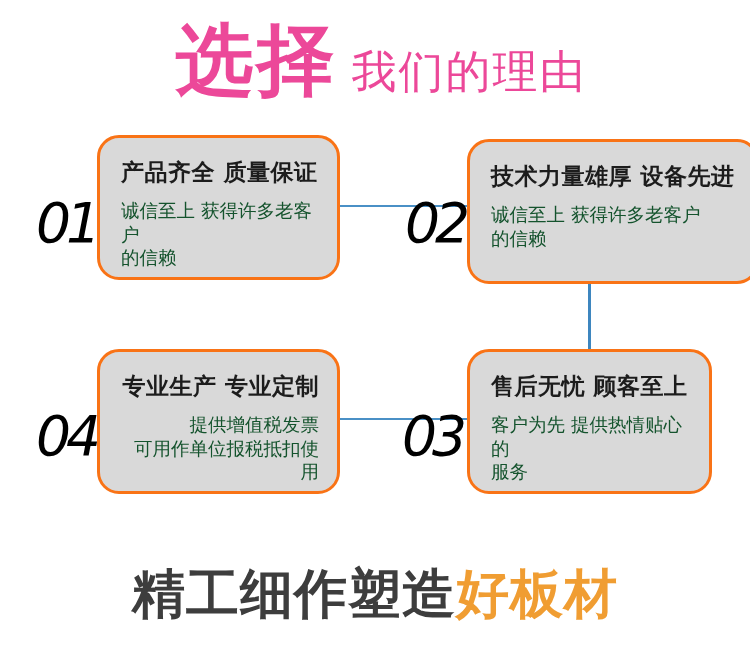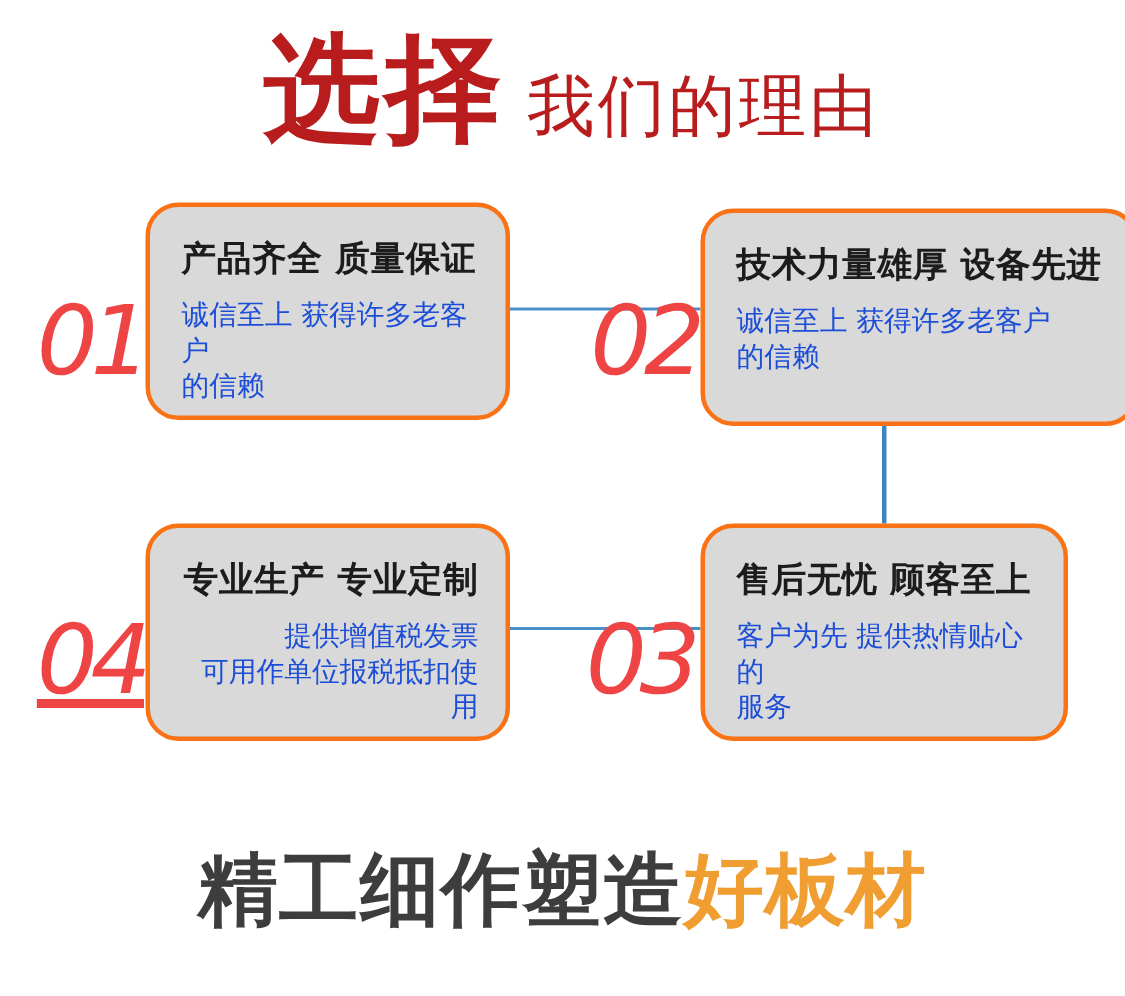--- a/index.html
+++ b/index.html
@@ -7,21 +7,21 @@
     position:relative;
     width:750px;height:664px;
     background:#ffffff;
     font-family:"DejaVu Sans","Liberation Sans",sans-serif;
     overflow:hidden;
   }
   
   .title-row{
     position:absolute;top:18px;left:12px;right:0;
     display:flex;justify-content:center;align-items:baseline;
-    color:#b91c1c;
+    color:#ec4899;
   }
   .title-big{
     font-size:78px;font-weight:900;letter-spacing:3px;line-height:1.08;
   }
   .title-small{
     font-size:45px;font-weight:400;margin-left:14px;letter-spacing:2px;
   }
   
   .card{
     position:absolute;
@@ -34,33 +34,33 @@
   }
   .card-1{left:97px;top:135px;}
   .card-2{left:467px;top:139px;width:292px;}
   .card-4{left:97px;top:349px;text-align:right;}
   .card-3{left:467px;top:349px;width:245px;}
   .card-title{
     font-size:23px;font-weight:700;color:#1c1c1c;
     white-space:nowrap;letter-spacing:0.5px;
   }
   .card-desc{
-    margin-top:11px;font-size:18.5px;color:#1d4ed8;line-height:1.28;
+    margin-top:11px;font-size:18.5px;color:#14532d;line-height:1.28;
   }
   .card-desc span{display:block;}
   
   .num{
     position:absolute;
     width:96px;text-align:right;
-    font-size:64px;font-style:italic;font-weight:500;
-    color:#ef4444;letter-spacing:-5px;line-height:1;
+    font-size:55px;font-style:italic;font-weight:500;
+    color:#000000;letter-spacing:-5px;line-height:1;
   }
   .num-1{left:0;top:196px;}
   .num-2{left:369px;top:196px;}
-  .num-4{left:0;top:409px;text-decoration:underline;}
+  .num-4{left:0;top:409px;}
   .num-3{left:366px;top:409px;}
   
   .conn-h{position:absolute;height:2px;background:#4a90c6;}
   .conn-1{left:340px;top:205px;width:127px;}
   .conn-3{left:340px;top:418px;width:127px;}
   .conn-v{position:absolute;width:3px;background:#3e86bf;left:588px;top:278px;height:71px;}
   
   .footer{
     position:absolute;top:564px;left:0;right:0;
     text-align:center;

